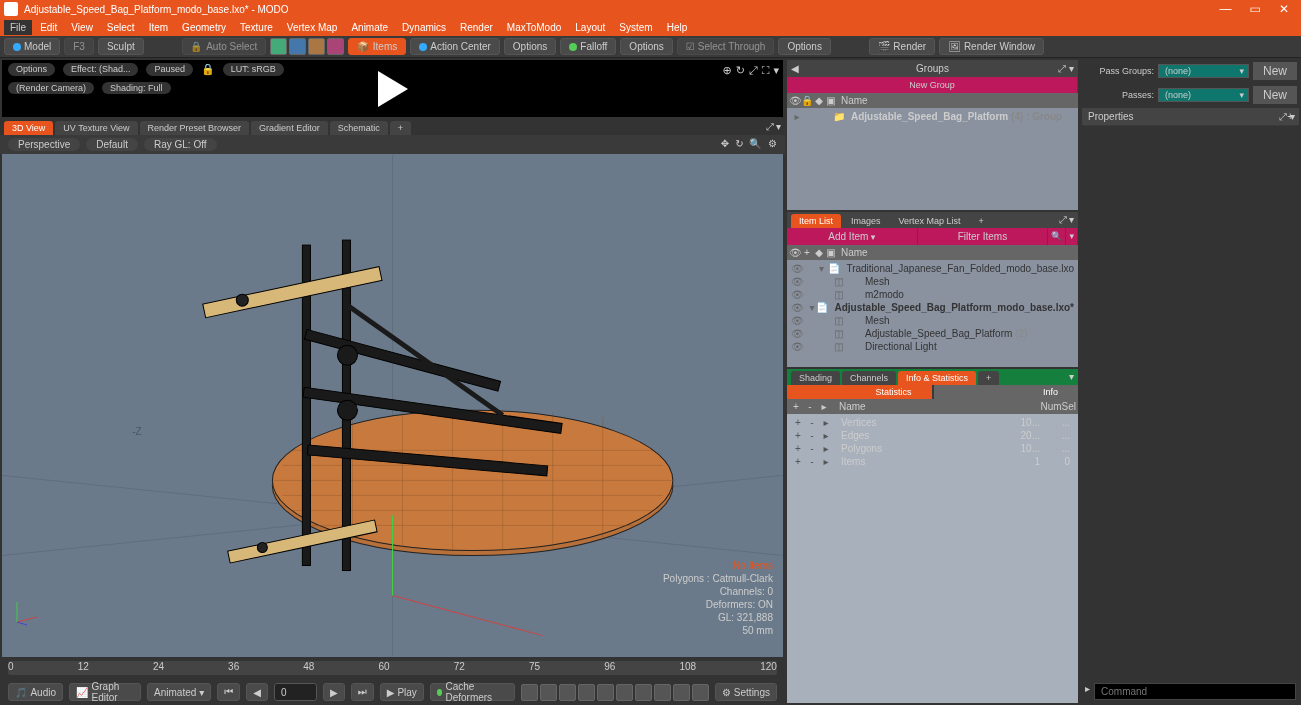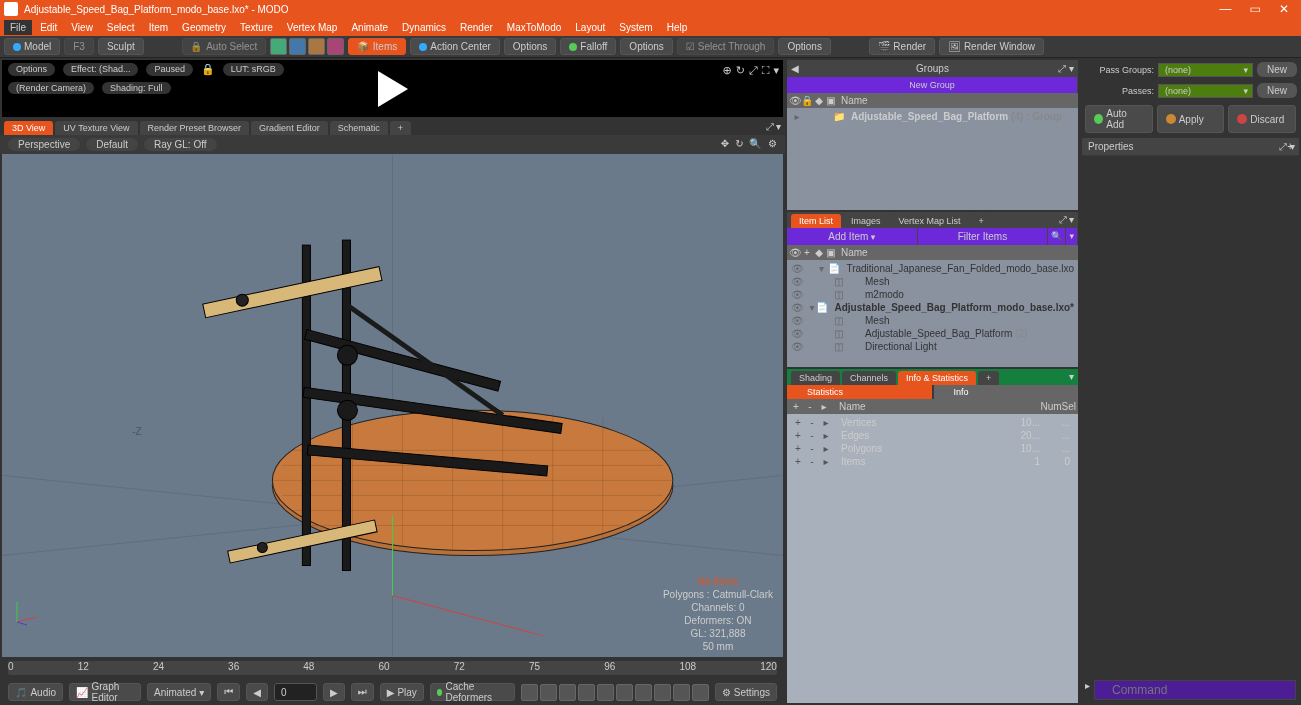--- a/index.html
+++ b/index.html
@@ -32,21 +32,21 @@
 .preview .play{position:absolute;left:50%;top:50%;transform:translate(-50%,-50%);width:0;height:0;border-left:30px solid #fff;border-top:18px solid transparent;border-bottom:18px solid transparent}
 .preview .picons{position:absolute;right:4px;top:4px;display:flex;gap:4px}
 .preview .picons span{font-size:11px}
 .tabs{display:flex;gap:2px;padding:2px 4px 0;background:#333}
 .tab{background:#444;border-radius:3px 3px 0 0;padding:2px 8px;cursor:pointer;font-size:9px}
 .tab.active{background:#e8541e;color:#fff}
 .subbar{background:#3a3a3a;display:flex;gap:6px;padding:3px 8px;font-size:9px}
 .subbar .sb{background:#444;border-radius:8px;padding:1px 10px}
 .viewport{flex:1;background:#6b7a8a;position:relative;margin:0 2px}
 .viewport svg{width:100%;height:100%}
-.vpinfo{position:absolute;right:10px;bottom:4px;text-align:center;font-size:9px;line-height:13px;color:#d8a858}
+.vpinfo{position:absolute;right:10px;bottom:20px;text-align:right;font-size:9px;line-height:13px;color:#d8a858}
 .vpinfo .ni{color:#e8541e}
 .axis{position:absolute;left:10px;bottom:30px;width:30px;height:30px}
 .timeline{background:#333;height:24px;display:flex;align-items:center;padding:2px 8px;position:relative}
 .timeline .track{flex:1;height:14px;background:#444;border-radius:2px;position:relative}
 .timeline .marks{position:absolute;top:0;left:0;right:0;display:flex;justify-content:space-between;font-size:8px;color:#888}
 .playbar{background:#333;height:26px;display:flex;align-items:center;gap:6px;padding:3px 8px}
 .pbtn2{background:#4a4a4a;border:1px solid #555;border-radius:3px;padding:2px 6px;display:flex;align-items:center;gap:3px;cursor:pointer;height:18px}
 .pbtn2.green .dot{width:7px;height:7px;border-radius:50%;background:#5c5}
 .panel{background:#3a3a3a;border-radius:3px;display:flex;flex-direction:column}
 .panel .phead{background:#444;display:flex;align-items:center;padding:3px 6px;justify-content:center;font-size:9px;position:relative}
@@ -54,46 +54,46 @@
 .panel .phead .picon span{font-size:10px}
 .panel .phead .lpicon{position:absolute;left:4px}
 .panel .pbody{flex:1;background:#8a92a0;padding:2px}
 .panel .prow{display:flex;align-items:center;padding:1px 2px;gap:2px;font-size:9px}
 .panel .prow .cell{width:12px;text-align:center;color:#666}
 .panel .prow .nm{flex:1;padding-left:4px;color:#333}
 .panel .prow.bold .nm{font-weight:bold}
 .panel .phead2{background:#666;display:flex;font-size:9px;padding:2px}
 .panel .phead2 .hc{width:12px;text-align:center}
 .panel .phead2 .hnm{flex:1;padding-left:4px}
-.addbar{display:flex;background:#6d28d9}
+.addbar{display:flex;background:#be185d}
 .addbar .ab{flex:1;text-align:center;padding:3px;font-size:9px;border-right:1px solid #444}
 .stattabs{display:flex;gap:2px}
-.stattab{background:#e8541e;color:#fff;padding:2px 20px;font-size:9px;flex:1;text-align:left}
+.stattab{background:#e8541e;color:#fff;padding:2px 20px;font-size:9px;flex:1;text-align:right}
 .stattab.inactive{background:#666}
 .stathead{display:flex;background:#666;font-size:9px;padding:2px}
 .stathead .sc{width:14px;text-align:center}
 .stathead .sn{flex:1;padding-left:8px}
 .statrow{display:flex;font-size:9px;padding:1px 2px;color:#333}
 .statrow .sc{width:14px;text-align:center;color:#555}
 .statrow .sn{flex:1;padding-left:8px}
 .statrow .sv{width:30px;text-align:right;padding-right:4px}
 .topbtns{display:flex;gap:4px;padding:3px}
 .topbtn{background:#4a4a4a;border:1px solid #555;border-radius:3px;padding:2px 8px;flex:1;font-size:9px;display:flex;align-items:center;gap:3px}
 .topbtn .ci{width:10px;height:10px;border-radius:50%}
-.dropdown{background:#4d7c0f;border:1px solid #555;padding:1px 6px;font-size:9px;border-radius:0;position:relative}
+.dropdown{background:#0f766e;border:1px solid #555;padding:1px 6px;font-size:9px;border-radius:0;position:relative}
 .dropdown::after{content:"▾";position:absolute;right:4px}
 .cmdbar{background:#333;padding:3px;display:flex;gap:4px}
-.cmdinput{flex:1;background:#4c1d95;border:1px solid #444;padding:2px 17px;font-size:12px;color:#888}
+.cmdinput{flex:1;background:#000000;border:1px solid #444;padding:2px 6px;font-size:10px;color:#888}
 .grp{height:150px}
 .itm{height:155px}
 .stat{flex:1}
 .passrow{display:flex;gap:4px;padding:2px;align-items:center}
 .passrow .pl{width:70px;text-align:right;font-size:9px}
 .passrow .pd{flex:1}
-.passrow .pb{background:#555;padding:2px 10px;border-radius:6px;font-size:10px}
+.passrow .pb{background:#555;padding:2px 10px;border-radius:0;font-size:12px}
 </style>
 </head>
 <body>
 
 <div class="titlebar">
   <div class="icon"></div>
   <div class="title">Adjustable_Speed_Bag_Platform_modo_base.lxo* - MODO</div>
   <div class="winbtns">
     <span class="winbtn">—</span>
     <span class="winbtn">▭</span>
@@ -512,34 +512,20 @@
       <div class="passrow">
         <span class="pl">Pass Groups:</span>
         <div class="pd dropdown">(none)</div>
         <span class="pb">New</span>
       </div>
       <div class="passrow">
         <span class="pl">Passes:</span>
         <div class="pd dropdown">(none)</div>
         <span class="pb">New</span>
       </div>
-      <div class="topbtns">
-        <div class="topbtn">
-            <span class="ci" style="background:#5c5"></span>
-            <span>Auto Add</span>
-          </div>
-        <div class="topbtn">
-            <span class="ci" style="background:#c83"></span>
-            <span>Apply</span>
-          </div>
-        <div class="topbtn">
-            <span class="ci" style="background:#c44"></span>
-            <span>Discard</span>
-          </div>
-      </div>
       <div class="panel" style="height:18px">
         <div class="phead" style="justify-content:space-between">
             <span>Properties</span> 
             <span style="margin-left:6px">+</span>
             <div class="picon">
               <span>⤢</span>
               <span>▾</span>
             </div>
           </div>
       </div>

